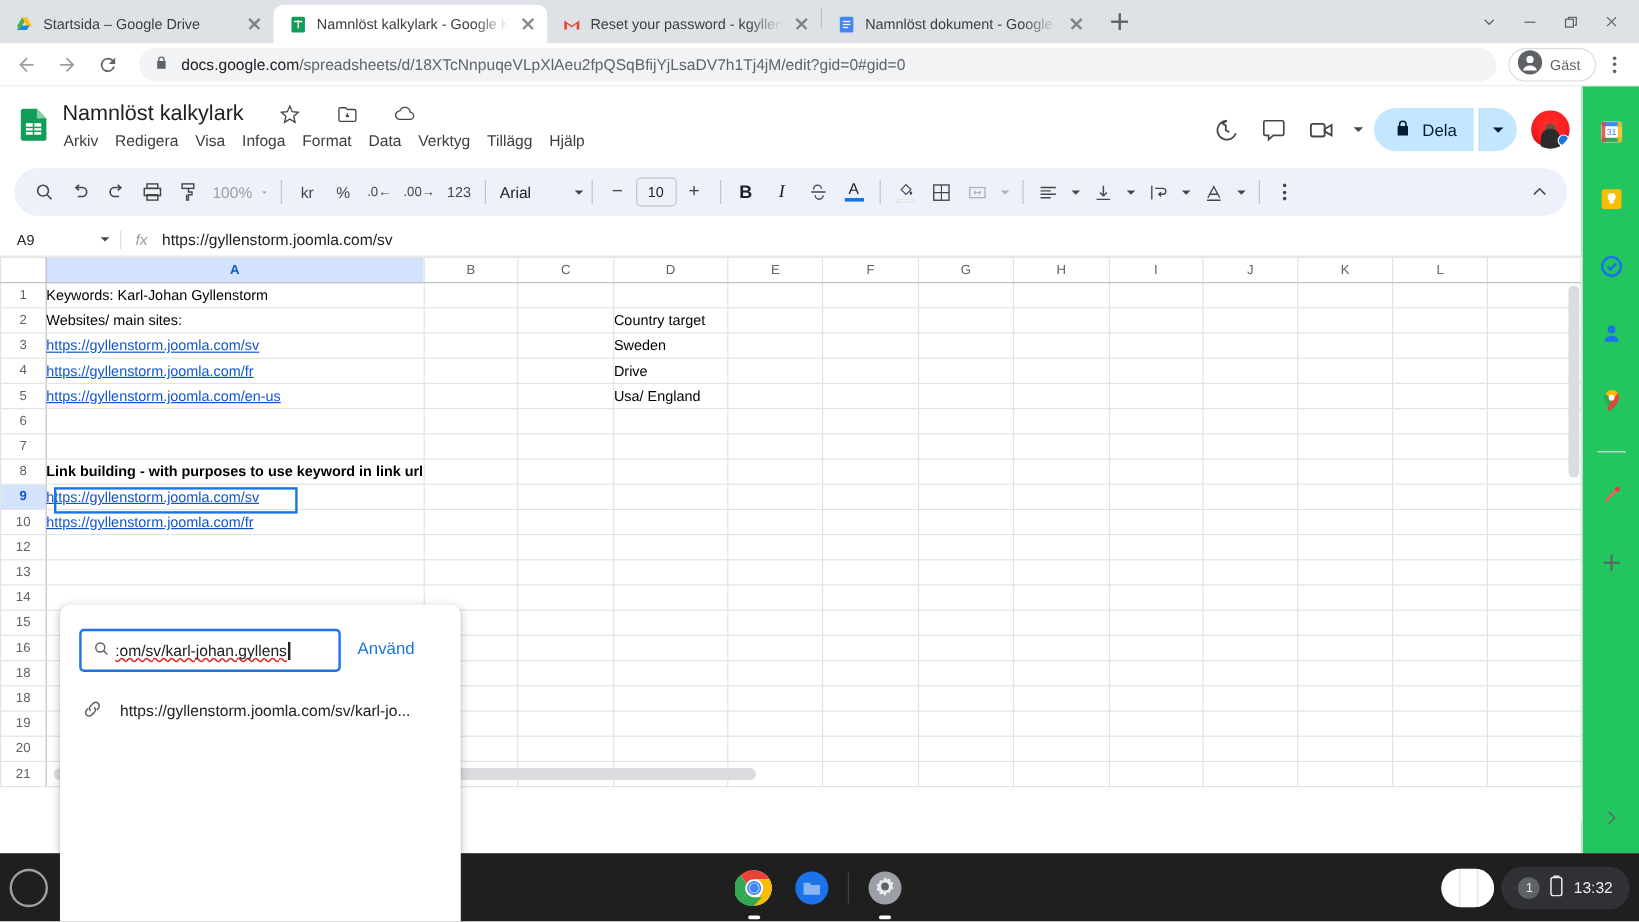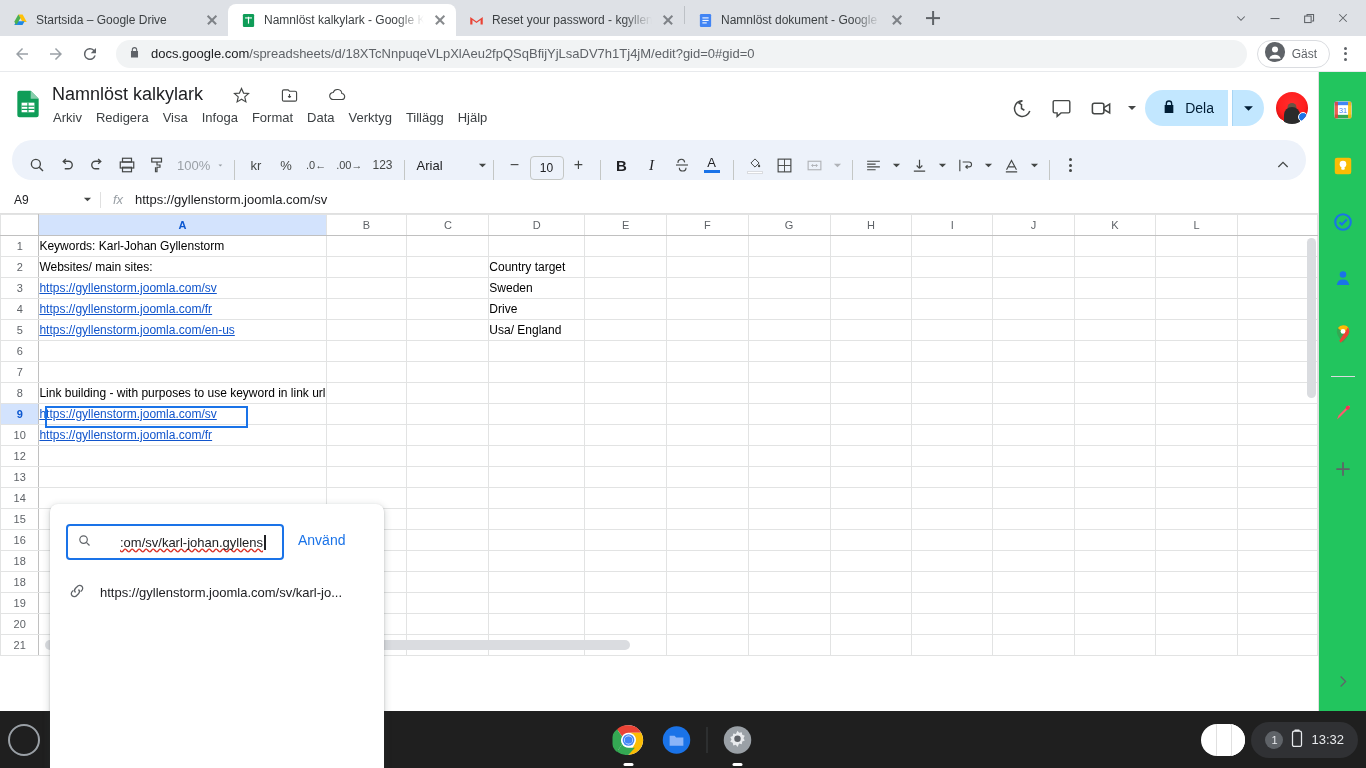--- a/index.html
+++ b/index.html
@@ -92,21 +92,21 @@
     overflow:hidden;
   }
   .avatar .face { position:absolute; left:50%; top:46%; transform:translateX(-50%); width:16px;height:20px;
     background:#2b2b2b; border-radius:8px 8px 0 0;}
   .avatar .head { position:absolute; left:50%; top:34%; transform:translateX(-50%); width:9px;height:9px;border-radius:50%;background:#6b5344;}
   .avatar .badge { position:absolute; right:0; bottom:2px; width:10px;height:10px;border-radius:50%;background:#1a73e8;border:1.5px solid #fff;}
 
   
   .toolbar-wrap { padding: 0 12px; }
   .toolbar {
-    height: 40px; background:#edf2fa; border-radius: 20px; display:flex; align-items:flex-end;
+    height: 40px; background:#edf2fa; border-radius: 20px; display:flex; align-items:center;
     padding: 0 10px; gap: 0; position:relative;
   }
   .tb { height:30px; min-width:30px; padding:0 5px; display:flex;align-items:center;justify-content:center;
         border-radius:4px; color:#444746; font-size:13px; }
   .tb.disabled { color:#b0b3b8; }
   .tb-sep { width:1px;height:20px;background:#c4c7c5;margin:0 6px;}
   .font-sel { width:76px; justify-content:space-between; padding:0 0 0 6px; font-size:13px;color:#202124;}
   .fontsize-box {
     width:34px;height:24px;border:1px solid #c4c7c5;border-radius:4px;display:flex;align-items:center;
     justify-content:center;font-size:12px;color:#202124;background:#edf2fa;
@@ -127,21 +127,21 @@
   .grid-table td, .grid-table th { border:1px solid #e2e3e3; padding:0; font-weight:400;}
   .corner { width:45px;height:21px;background:#fff; border-right:1px solid #c0c0c0 !important; border-bottom:1px solid #c0c0c0 !important;}
   .colhead { height:21px; background:#fff; color:#5f6368; font-size:11px; text-align:center; vertical-align:middle;
              border-bottom:1px solid #c0c0c0 !important;}
   .colhead.sel { background:#d3e3fd; color:#0b57d0; font-weight:700;}
   .rowhead { width:45px;height:21px;background:#fff;color:#5f6368;font-size:11px;text-align:center;vertical-align:middle;
              border-right:1px solid #c0c0c0 !important;}
   .rowhead.sel { background:#d3e3fd; color:#0b57d0; font-weight:700;}
   .cell { height:21px; font-size:12px; color:#000; padding:0 3px; vertical-align:middle; white-space:nowrap; overflow:visible;}
   .cell.link { color:#1155cc; text-decoration:underline; }
-  .cell.bold { font-weight:400; }
+  .cell.bold { font-weight:700; }
   .cell-cursor {
     position:absolute; border:2px solid #1a73e8; pointer-events:none; z-index: 6;
   }
   .vscroll { position:absolute; right:2px; top:24px; width:9px; height:420px; }
   .vscroll .thumb { position:absolute; top:0; width:9px; height:160px; background:#dadce0; border-radius:5px;}
   .hscroll-row { position:absolute; left:45px; right:18px; bottom:30px; height:14px; }
   .hscroll-row .thumb { position:absolute; left:0; height:10px; width:585px; background:#dadce0; border-radius:5px;}
   .grid-bottom-band { position:absolute; left:0; right:0; bottom:0; height:26px; background:#fff;}
 
   
@@ -150,21 +150,21 @@
     background:#fff; border-radius:8px;
     box-shadow: 0 2px 6px 2px rgba(60,64,67,.15), 0 1px 2px rgba(60,64,67,.3);
     z-index: 40; padding: 16px;
   }
   .lp-text-field {
     height:36px; width:218px; border:1px solid #dadce0; border-radius:4px;
     display:flex; align-items:center; gap:12px; padding:0 10px; font-size:13px;color:#202124;
   }
   .lp-search-field {
     height:36px; width:218px; border:2px solid #1a73e8; border-radius:4px;
-    display:flex; align-items:center; gap:28px; padding:0 9px; font-size:13px;color:#202124; margin-top:4px;
+    display:flex; align-items:center; gap:4px; padding:0 9px; font-size:13px;color:#202124; margin-top:4px;
   }
   .lp-search-row { display:flex; align-items:center; gap:14px; }
   .lp-apply { font-size:14px; color:#1a73e8; }
   .lp-value-wrap { position:relative; display:flex; align-items:center; }
   .lp-value { white-space:nowrap; }
   .caret-bar { display:inline-block; width:1.5px; height:15px; background:#202124; margin-left:1px; vertical-align:middle;}
   .squig { text-decoration: underline; text-decoration-color:#d93025; text-decoration-style: wavy; text-decoration-skip-ink:none;}
   .lp-suggestion { display:flex; align-items:center; gap:14px; margin-top:16px; padding: 6px 2px; font-size:13px;color:#202124;}
 
   

